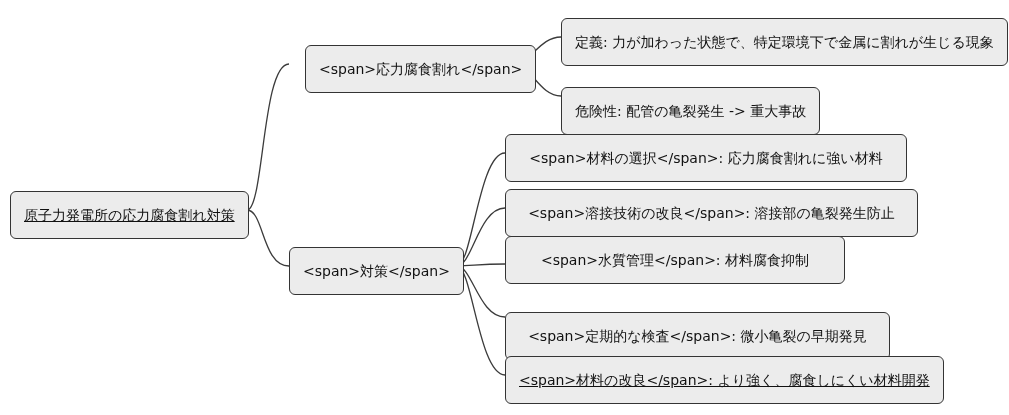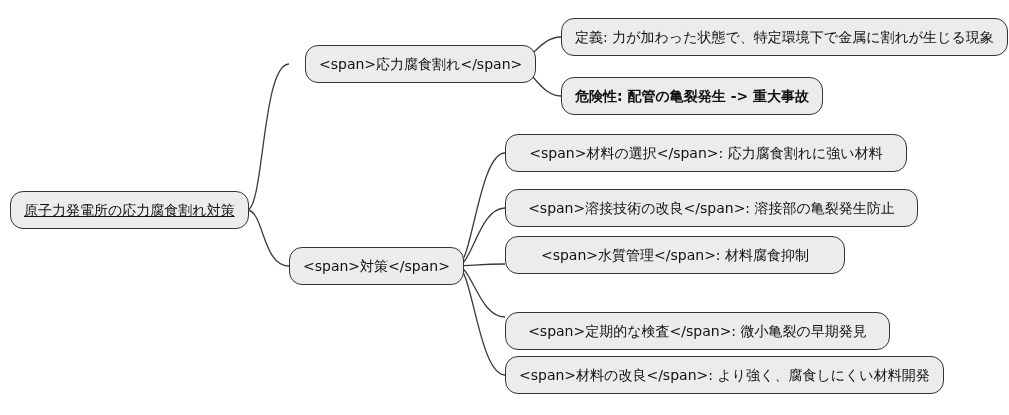--- a/index.html
+++ b/index.html
@@ -23,44 +23,44 @@
     height: 415px;
   }
   .edges path {
     fill: none;
     stroke: #3b3b3b;
     stroke-width: 1.3;
   }
   .node {
     position: absolute;
     box-sizing: border-box;
-    height: 38px;
+    height: 48px;
     display: flex;
     align-items: center;
     justify-content: center;
     padding: 0 13px;
     background: #ececec;
     border: 1.7px solid #343434;
-    border-radius: 13px;
+    border-radius: 6px;
     font-size: 14px;
     line-height: 1;
     color: #111111;
     white-space: nowrap;
   }
   
   .n-root   { left: 10px;  top: 191px; min-width: 237px; text-decoration: underline; }
   .n-scc    { left: 289px; top: 45px;  min-width: 224px; margin-left: 16px; }
   .n-def    { left: 561px; top: 18px;  min-width: 439px; }
-  .n-risk   { left: 561px; top: 77px;  min-width: 257px; font-weight: bold; }
+  .n-risk   { left: 561px; top: 87px;  min-width: 257px; }
   .n-cm     { left: 289px; top: 247px; min-width: 168px; }
   .n-mat    { left: 505px; top: 134px; min-width: 402px; }
   .n-weld   { left: 505px; top: 189px; min-width: 413px; }
   .n-water  { left: 505px; top: 236px; min-width: 340px; }
   .n-insp   { left: 505px; top: 312px; min-width: 385px; }
-  .n-impr   { left: 505px; top: 356px; min-width: 438px; }
+  .n-impr   { left: 505px; top: 356px; min-width: 438px; text-decoration: underline; }
 </style>
 </head>
 <body>
 
 <div class="canvas">
 
   <svg class="edges" viewBox="0 0 1009 415" xmlns="http://www.w3.org/2000/svg">
     <path d="M247,210 C264,210 262,64 289,64"></path>
     <path d="M247,210 C264,210 262,266 289,266"></path>
     <path d="M513,64 C531,64 539,37 561,37"></path>

